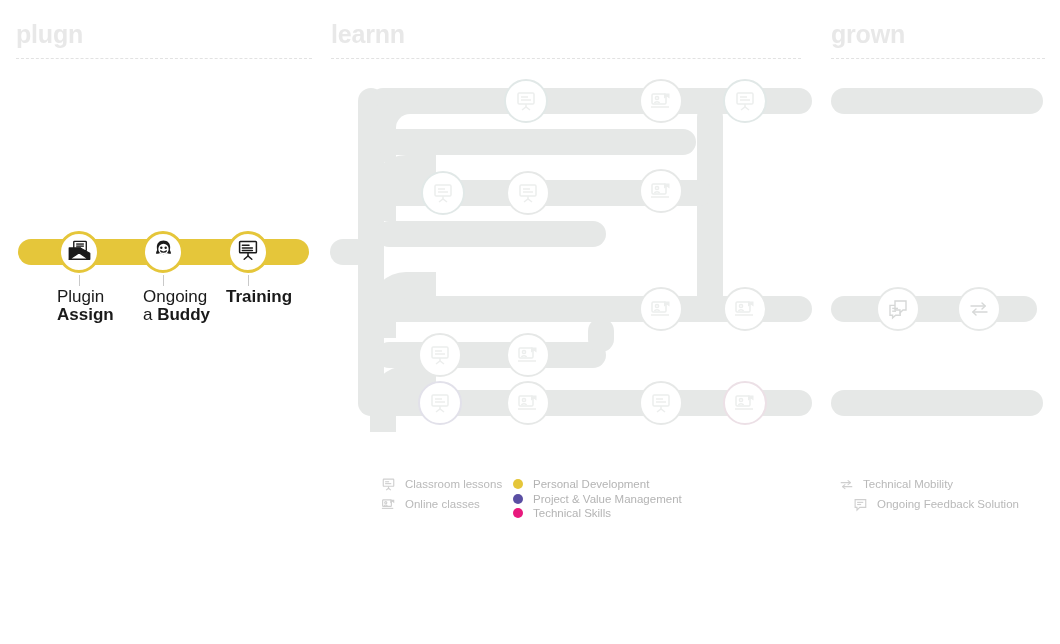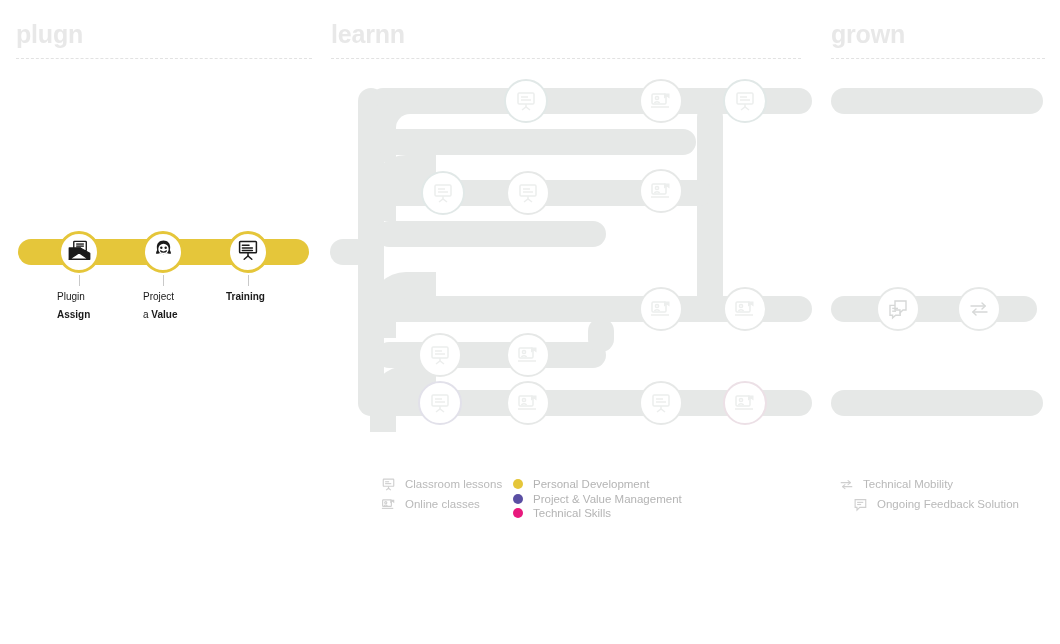--- a/index.html
+++ b/index.html
@@ -98,21 +98,21 @@
   }
   .plug-stem {
     position: absolute;
     width: 1px;
     background: #c9c9c9;
     top: 275px;
     height: 11px;
   }
   .plug-label {
     position: absolute;
-    font-size: 10px;
+    font-size: 17px;
     color: #1a1a1a;
     line-height: 18px;
     top: 288px;
     white-space: nowrap;
   }
   .plug-label .b { font-weight: 700; }
 
   
   .legend-row {
     position: absolute;
@@ -398,22 +398,22 @@
         <path d="M12 2.4c-4 0-6.4 2.7-6.4 6.3 0 1 .1 1.9.3 2.7-.6.9-1 2.2-1.2 3.4 1.6.6 3.1.3 4-.4.9.7 2.1 1.1 3.3 1.1s2.4-.4 3.3-1.1c.9.7 2.4 1 4 .4-.2-1.2-.6-2.5-1.2-3.4.2-.8.3-1.7.3-2.7 0-3.6-2.4-6.3-6.4-6.3z" fill="#1a1a1a"></path>
         <ellipse cx="12" cy="10.6" rx="5" ry="5.2" fill="#ffffff"></ellipse>
         <circle cx="9.9" cy="9.4" r="1.15" fill="#1a1a1a"></circle>
         <circle cx="14.1" cy="9.4" r="1.15" fill="#1a1a1a"></circle>
         <path d="M9.3 12.4c.8 1.5 4.6 1.5 5.4 0" fill="none" stroke="#1a1a1a" stroke-width="1.3" stroke-linecap="round"></path>
       </svg>
     </span>
   </div>
   <div class="plug-stem" style="left:163px;"></div>
   <div class="plug-label" style="left:143px;">
-    <span>Project</span><br>
-    <span>a </span><span class="b">Value</span>
+    <span>Ongoing</span><br>
+    <span>a </span><span class="b">Buddy</span>
   </div>
 
   <div class="plug-node" style="left:227px;">
     <span>
       <svg width="24" height="24" viewBox="0 0 24 24" fill="none" stroke="#1a1a1a" stroke-width="1.5" stroke-linecap="round">
         <rect x="3.6" y="3.4" width="16.8" height="11.4" rx="0.8" fill="#fff"></rect>
         <line x1="6.4" y1="7.2" x2="13" y2="7.2"></line>
         <line x1="6.4" y1="10" x2="16.4" y2="10"></line>
         <line x1="6.4" y1="12.4" x2="16.4" y2="12.4"></line>
         <line x1="12" y1="14.8" x2="12" y2="18"></line>

